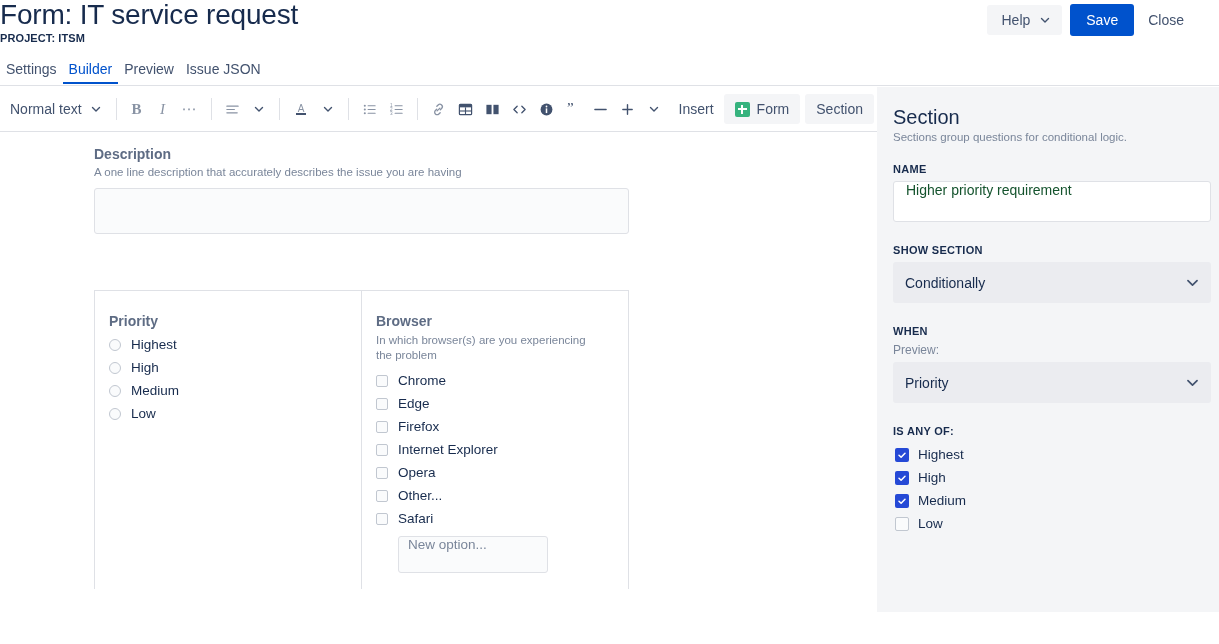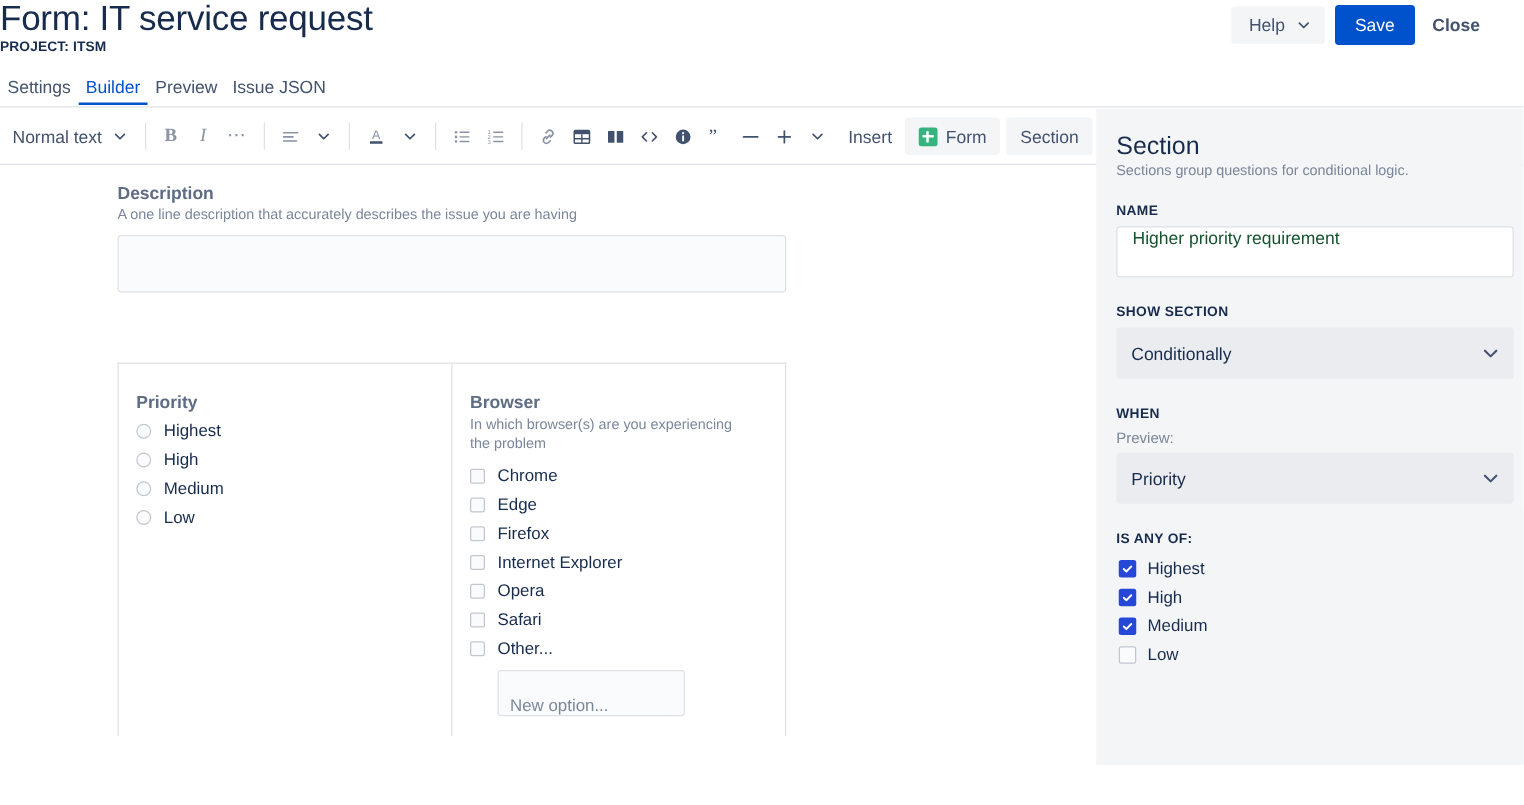--- a/index.html
+++ b/index.html
@@ -40,21 +40,21 @@
   }
   .save-btn {
     background: #0052cc; border: none; border-radius: 3px;
     padding: 8px 16px;
     font-family: inherit; font-size: 14px; color: #fff; font-weight: 500;
     cursor: pointer;
   }
   .close-btn {
     background: transparent; border: none;
     padding: 8px 6px;
-    font-family: inherit; font-size: 14px; color: #42526e; font-weight: 700;
+    font-family: inherit; font-size: 14px; color: #42526e; font-weight: 400;
     cursor: pointer;
   }
 
   
   .tabs {
     position: absolute; left: 0; top: 60px; width: 1219px; height: 26px;
     display: flex; align-items: flex-start; 
     border-bottom: 1px solid #dfe1e6;
   }
   .tab {
@@ -157,21 +157,21 @@
     border: 1px solid #c1c7d0; background: #fafbfc; flex: none;
   }
   .chk-box {
     width: 12px; height: 12px; border-radius: 2px;
     border: 1px solid #c1c7d0; background: #fafbfc; flex: none;
   }
   .newopt {
     margin-top: 6px; margin-left: 22px;
     width: 150px; height: 37px; background: #fafbfc;
     border: 1px solid #dfe1e6; border-radius: 3px;
-    display: flex; align-items: flex-end; padding: 0 9px;
+    display: flex; align-items: flex-start; padding: 0 9px;
     font-size: 13.5px; color: #7a869a;
   }
 
   
   .panel {
     position: absolute; left: 877px; top: 87px;
     width: 342px; height: 525px;
     background: #f4f5f7;
     padding: 18px 16px 0 16px;
   }
@@ -465,25 +465,25 @@
         <div class="opt-row">
           <span class="chk-box"></span>
           <span>Internet Explorer</span>
         </div>
         <div class="opt-row">
           <span class="chk-box"></span>
           <span>Opera</span>
         </div>
         <div class="opt-row">
           <span class="chk-box"></span>
+          <span>Other...</span>
+        </div>
+        <div class="opt-row">
+          <span class="chk-box"></span>
           <span>Safari</span>
-        </div>
-        <div class="opt-row">
-          <span class="chk-box"></span>
-          <span>Other...</span>
         </div>
         <div class="newopt">
           <span>New option...</span>
         </div>
       </div>
     </div>
   </div>
 
   <div class="panel">
     <div class="panel-title">Section</div>

